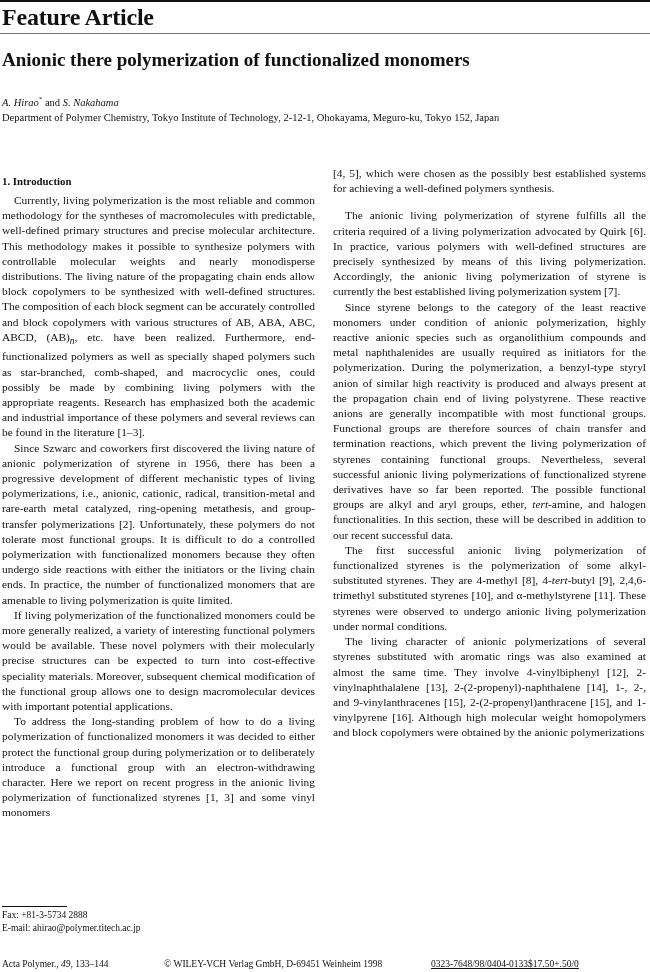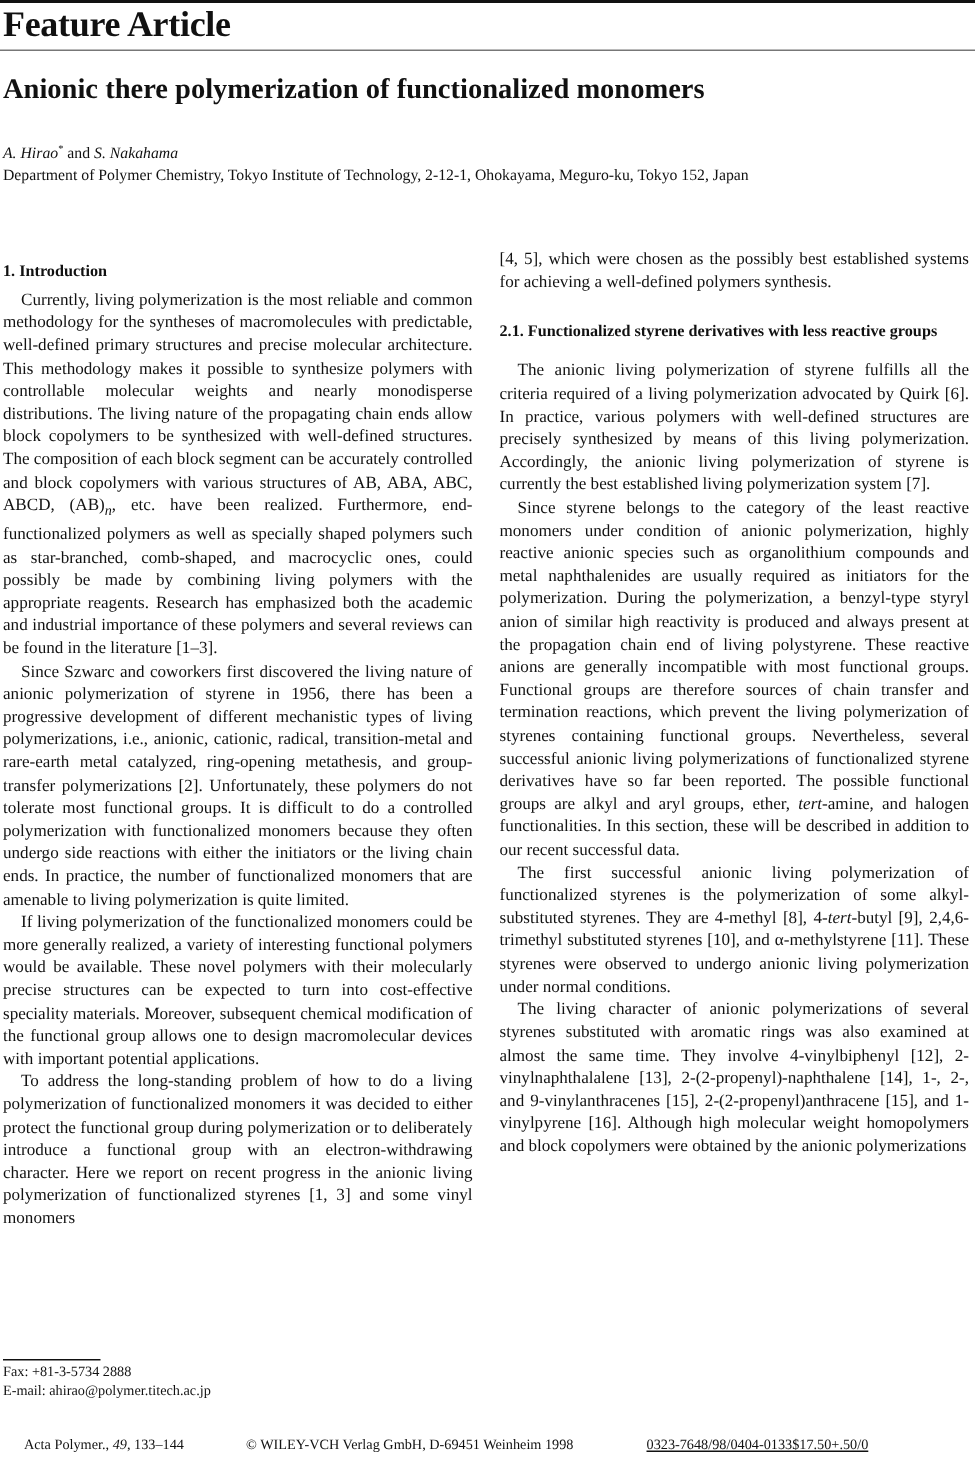--- a/index.html
+++ b/index.html
@@ -26,21 +26,21 @@
   .col p { margin: 0; text-indent: 12px; hyphens: manual; }
   .col p.noindent { text-indent: 0; }
   .sec-head { font-weight: bold; font-size: 10.8px; line-height: 14px; margin: 0; text-align: left; }
 
   .fn-rule { position: absolute; left: 2px; top: 906px; width: 65px; height: 1px; background: #111; }
   .footnote { position: absolute; left: 2px; font-size: 9.5px; line-height: 12px; }
   .fn-fax { top: 909px; }
   .fn-email { top: 922px; }
 
   .footer { position: absolute; top: 958px; font-size: 9.5px; line-height: 12px; white-space: nowrap; }
-  .footer-journal { left: 16px; }
+  .footer-journal { left: 2px; }
   .footer-copyright { left: 164px; }
   .footer-code { left: 431px; text-decoration: underline; }
   .footer-page { left: 644px; margin-top: 13px; }
 </style>
 </head>
 <body>
 
 <div class="top-rule"></div>
 <div class="feature-label">Feature Article</div>
 <div class="mid-rule"></div>
@@ -56,21 +56,20 @@
 <div class="sec-head" style="position:absolute;left:2px;top:174px;">1. Introduction</div>
 <div class="col col-left" style="top:193px;">
   <p id="lp0">Currently, living polymerization is the most reliable and common methodology for the syntheses of macromole­cules with predictable, well-defined primary structures and precise molecular architecture. This methodology makes it possible to synthesize polymers with controllable molecular weights and nearly monodisperse distributions. The living nature of the propagating chain ends allow block copolymers to be synthesized with well-defined structures. The composition of each block segment can be accurately controlled and block copolymers with various structures of AB, ABA, ABC, ABCD, (AB)<sub><i>n</i></sub>, etc. have been realized. Furthermore, end-functionalized polymers as well as specially shaped polymers such as star-branched, comb-shaped, and macrocyclic ones, could possibly be made by combining living polymers with the appropriate reagents. Research has emphasized both the academic and industrial importance of these polymers and several reviews can be found in the literature [1–3].</p>
   <p>Since Szwarc and coworkers first discovered the living nature of anionic polymerization of styrene in 1956, there has been a progressive development of different mechanis­tic types of living polymerizations, i.e., anionic, cationic, radical, transition-metal and rare-earth metal catalyzed, ring-opening metathesis, and group-transfer polymeriza­tions [2]. Unfortunately, these polymers do not tolerate most functional groups. It is difficult to do a controlled polymerization with functionalized monomers because they often undergo side reactions with either the initiators or the living chain ends. In practice, the number of functionalized monomers that are amenable to living poly­merization is quite limited.</p>
   <p>If living polymerization of the functionalized monomers could be more generally realized, a variety of interesting functional polymers would be available. These novel poly­mers with their molecularly precise structures can be expected to turn into cost-effective speciality materials. Moreover, subsequent chemical modification of the func­tional group allows one to design macromolecular devices with important potential applications.</p>
   <p>To address the long-standing problem of how to do a liv­ing polymerization of functionalized monomers it was decided to either protect the functional group during poly­merization or to deliberately introduce a functional group with an electron-withdrawing character. Here we report on recent progress in the anionic living polymerization of functionalized styrenes [1, 3] and some vinyl monomers</p>
 </div>
 
 <div class="col col-right">
   <p class="noindent">[4, 5], which were chosen as the possibly best established systems for achieving a well-defined polymers synthesis.</p>
-  <div class="sec-head" style="margin-top:18px;">2.1. Functionalized styrene derivatives with less reactive groups</div>
   <p style="margin-top:12px;">The anionic living polymerization of styrene fulfills all the criteria required of a living polymerization advocated by Quirk [6]. In practice, various polymers with well-defined structures are precisely synthesized by means of this living polymerization. Accordingly, the anionic living polymerization of styrene is currently the best established living polymerization system [7].</p>
   <p id="rp1">Since styrene belongs to the category of the least reac­tive monomers under condition of anionic polymerization, highly reactive anionic species such as organolithium compounds and metal naphthalenides are usually required as initiators for the polymerization. During the polymer­ization, a benzyl-type styryl anion of similar high reactiv­ity is produced and always present at the propagation chain end of living polystyrene. These reactive anions are gener­ally incompatible with most functional groups. Functional groups are therefore sources of chain transfer and termina­tion reactions, which prevent the living polymerization of styrenes containing functional groups. Nevertheless, sev­eral successful anionic living polymerizations of function­alized styrene derivatives have so far been reported. The possible functional groups are alkyl and aryl groups, ether, <i>tert</i>-amine, and halogen functionalities. In this section, these will be described in addition to our recent successful data.</p>
   <p id="rp2">The first successful anionic living polymerization of functionalized styrenes is the polymerization of some alkyl-substituted styrenes. They are 4-methyl [8], 4-<i>tert</i>-butyl [9], 2,4,6-trimethyl substituted styrenes [10], and α-methylstyrene [11]. These styrenes were observed to undergo anionic living polymerization under normal con­ditions.</p>
   <p>The living character of anionic polymerizations of sev­eral styrenes substituted with aromatic rings was also examined at almost the same time. They involve 4-vinylbi­phenyl [12], 2-vinylnaphthalalene [13], 2-(2-propenyl)-naphthalene [14], 1-, 2-, and 9-vinylanthracenes [15], 2-(2-propenyl)anthracene [15], and 1-vinylpyrene [16]. Although high molecular weight homopolymers and block copolymers were obtained by the anionic polymerizations</p>
 </div>
 
 <div class="fn-rule"></div>
 <div class="footnote fn-fax">Fax: +81-3-5734 2888</div>
 <div class="footnote fn-email">E-mail: ahirao@polymer.titech.ac.jp</div>
 

